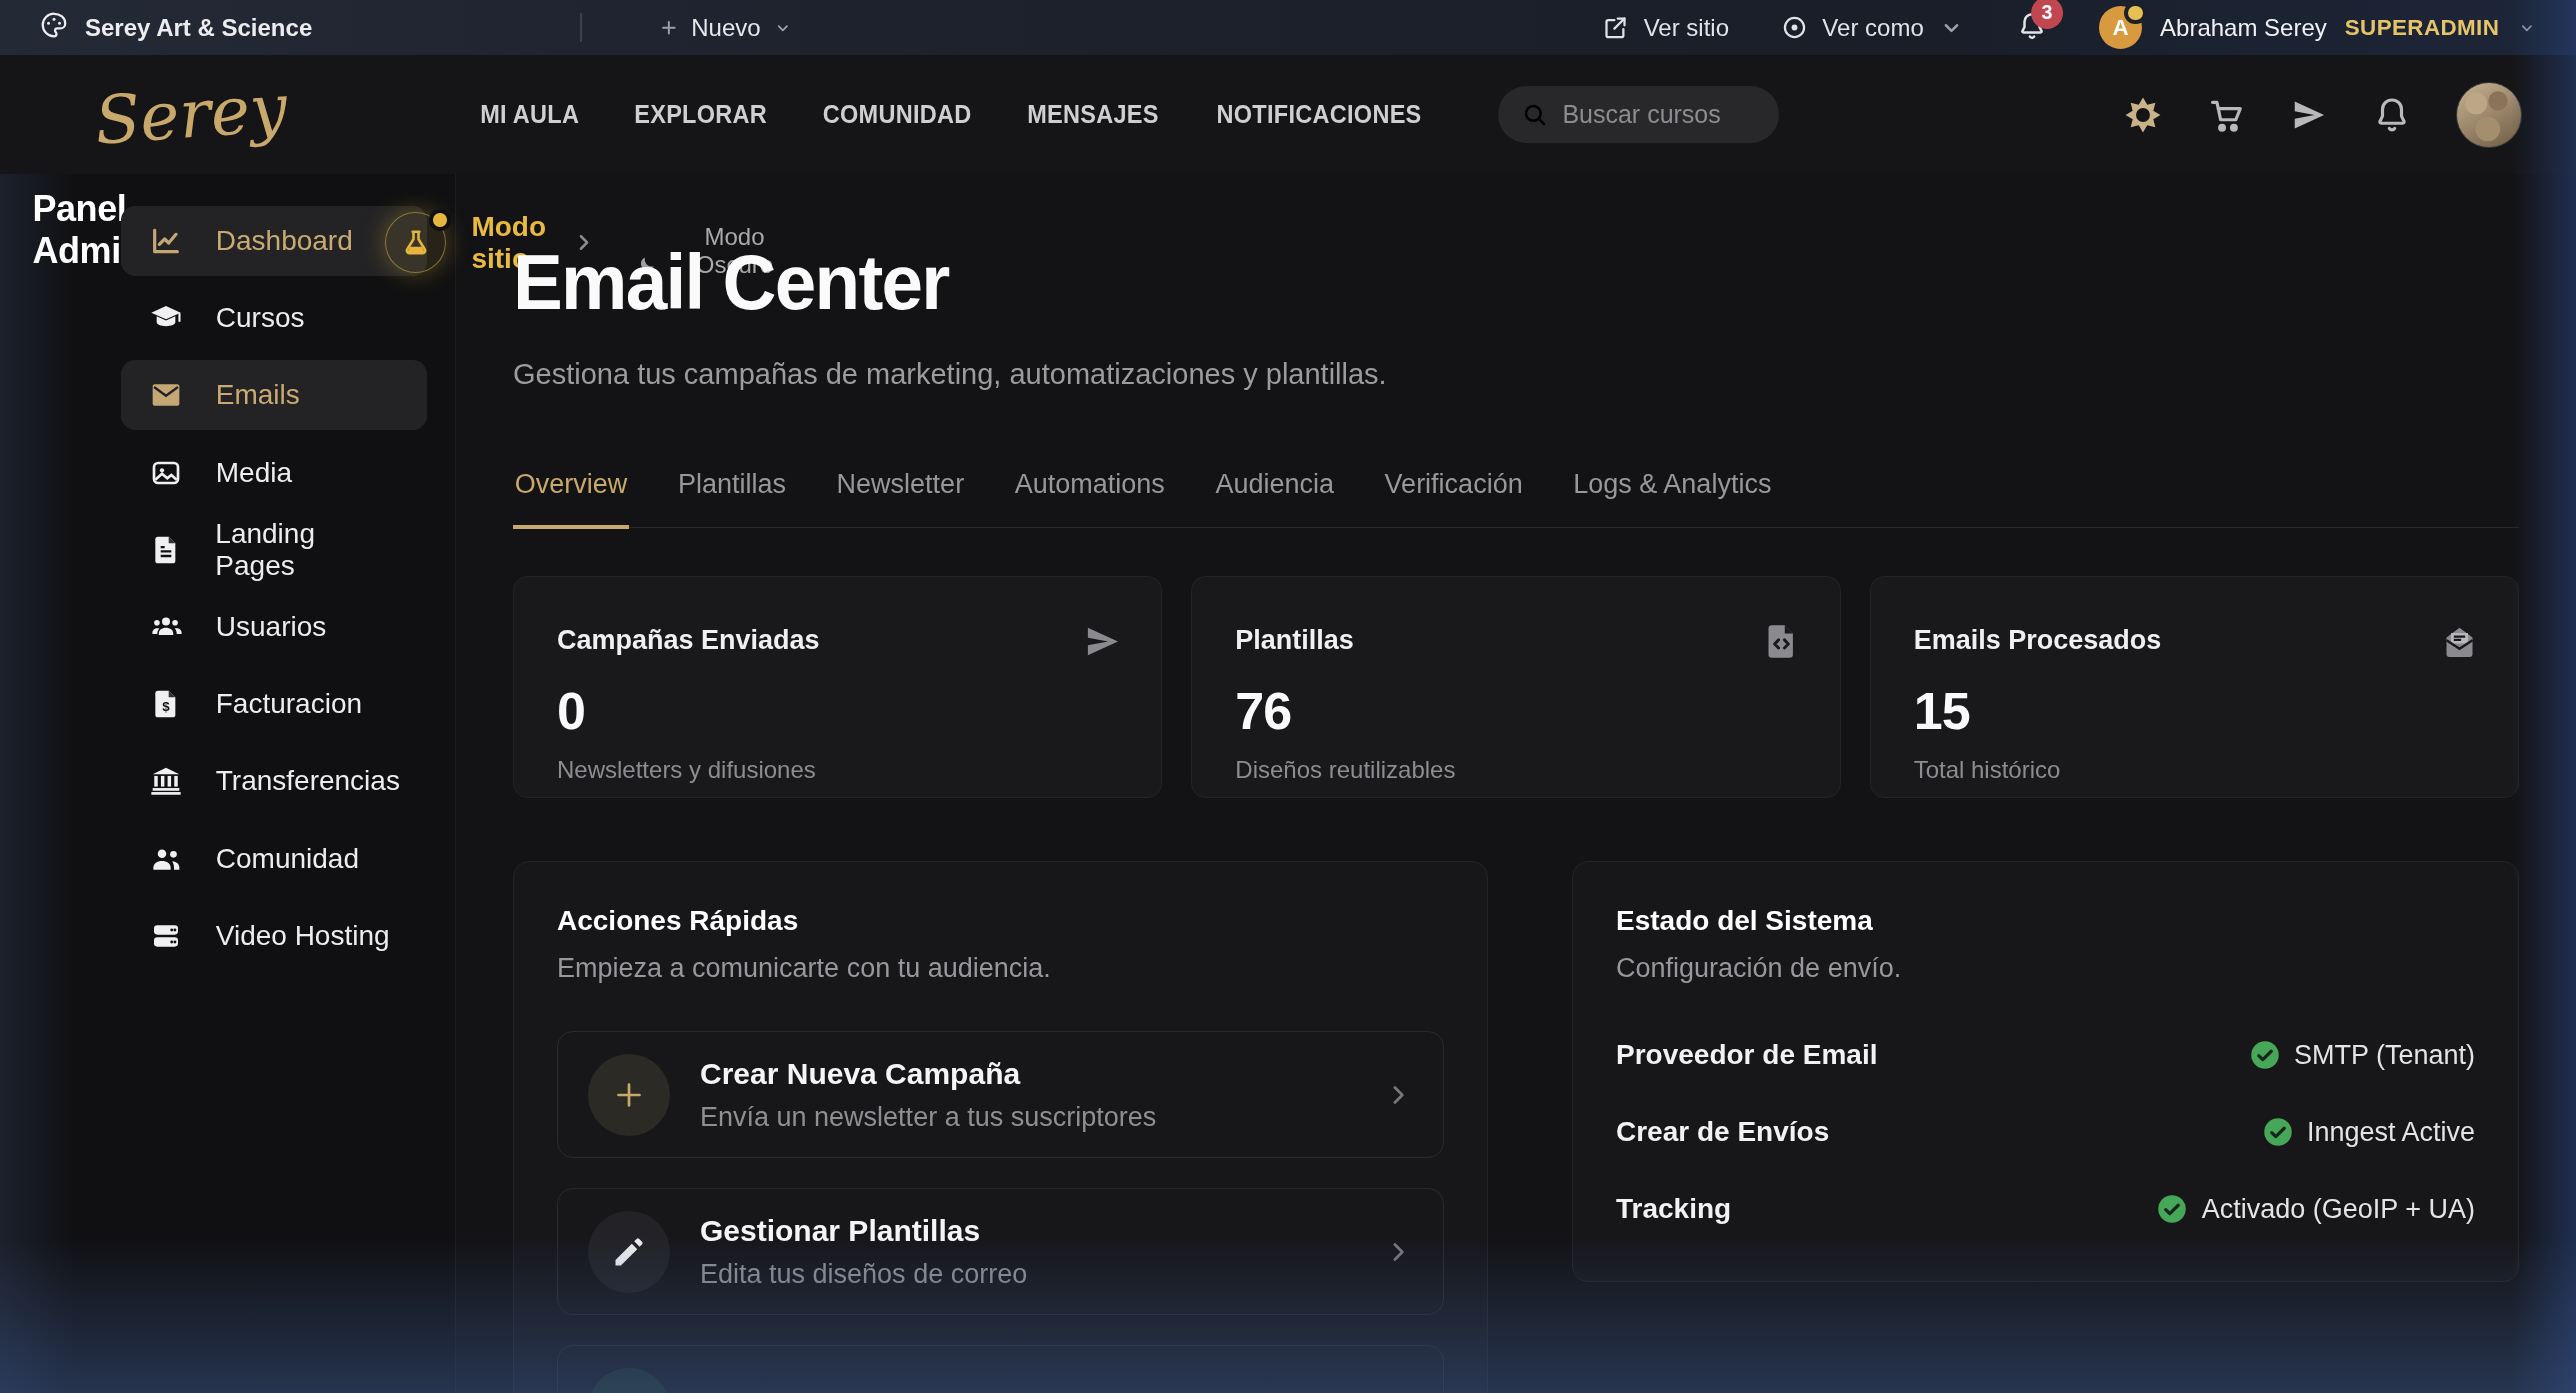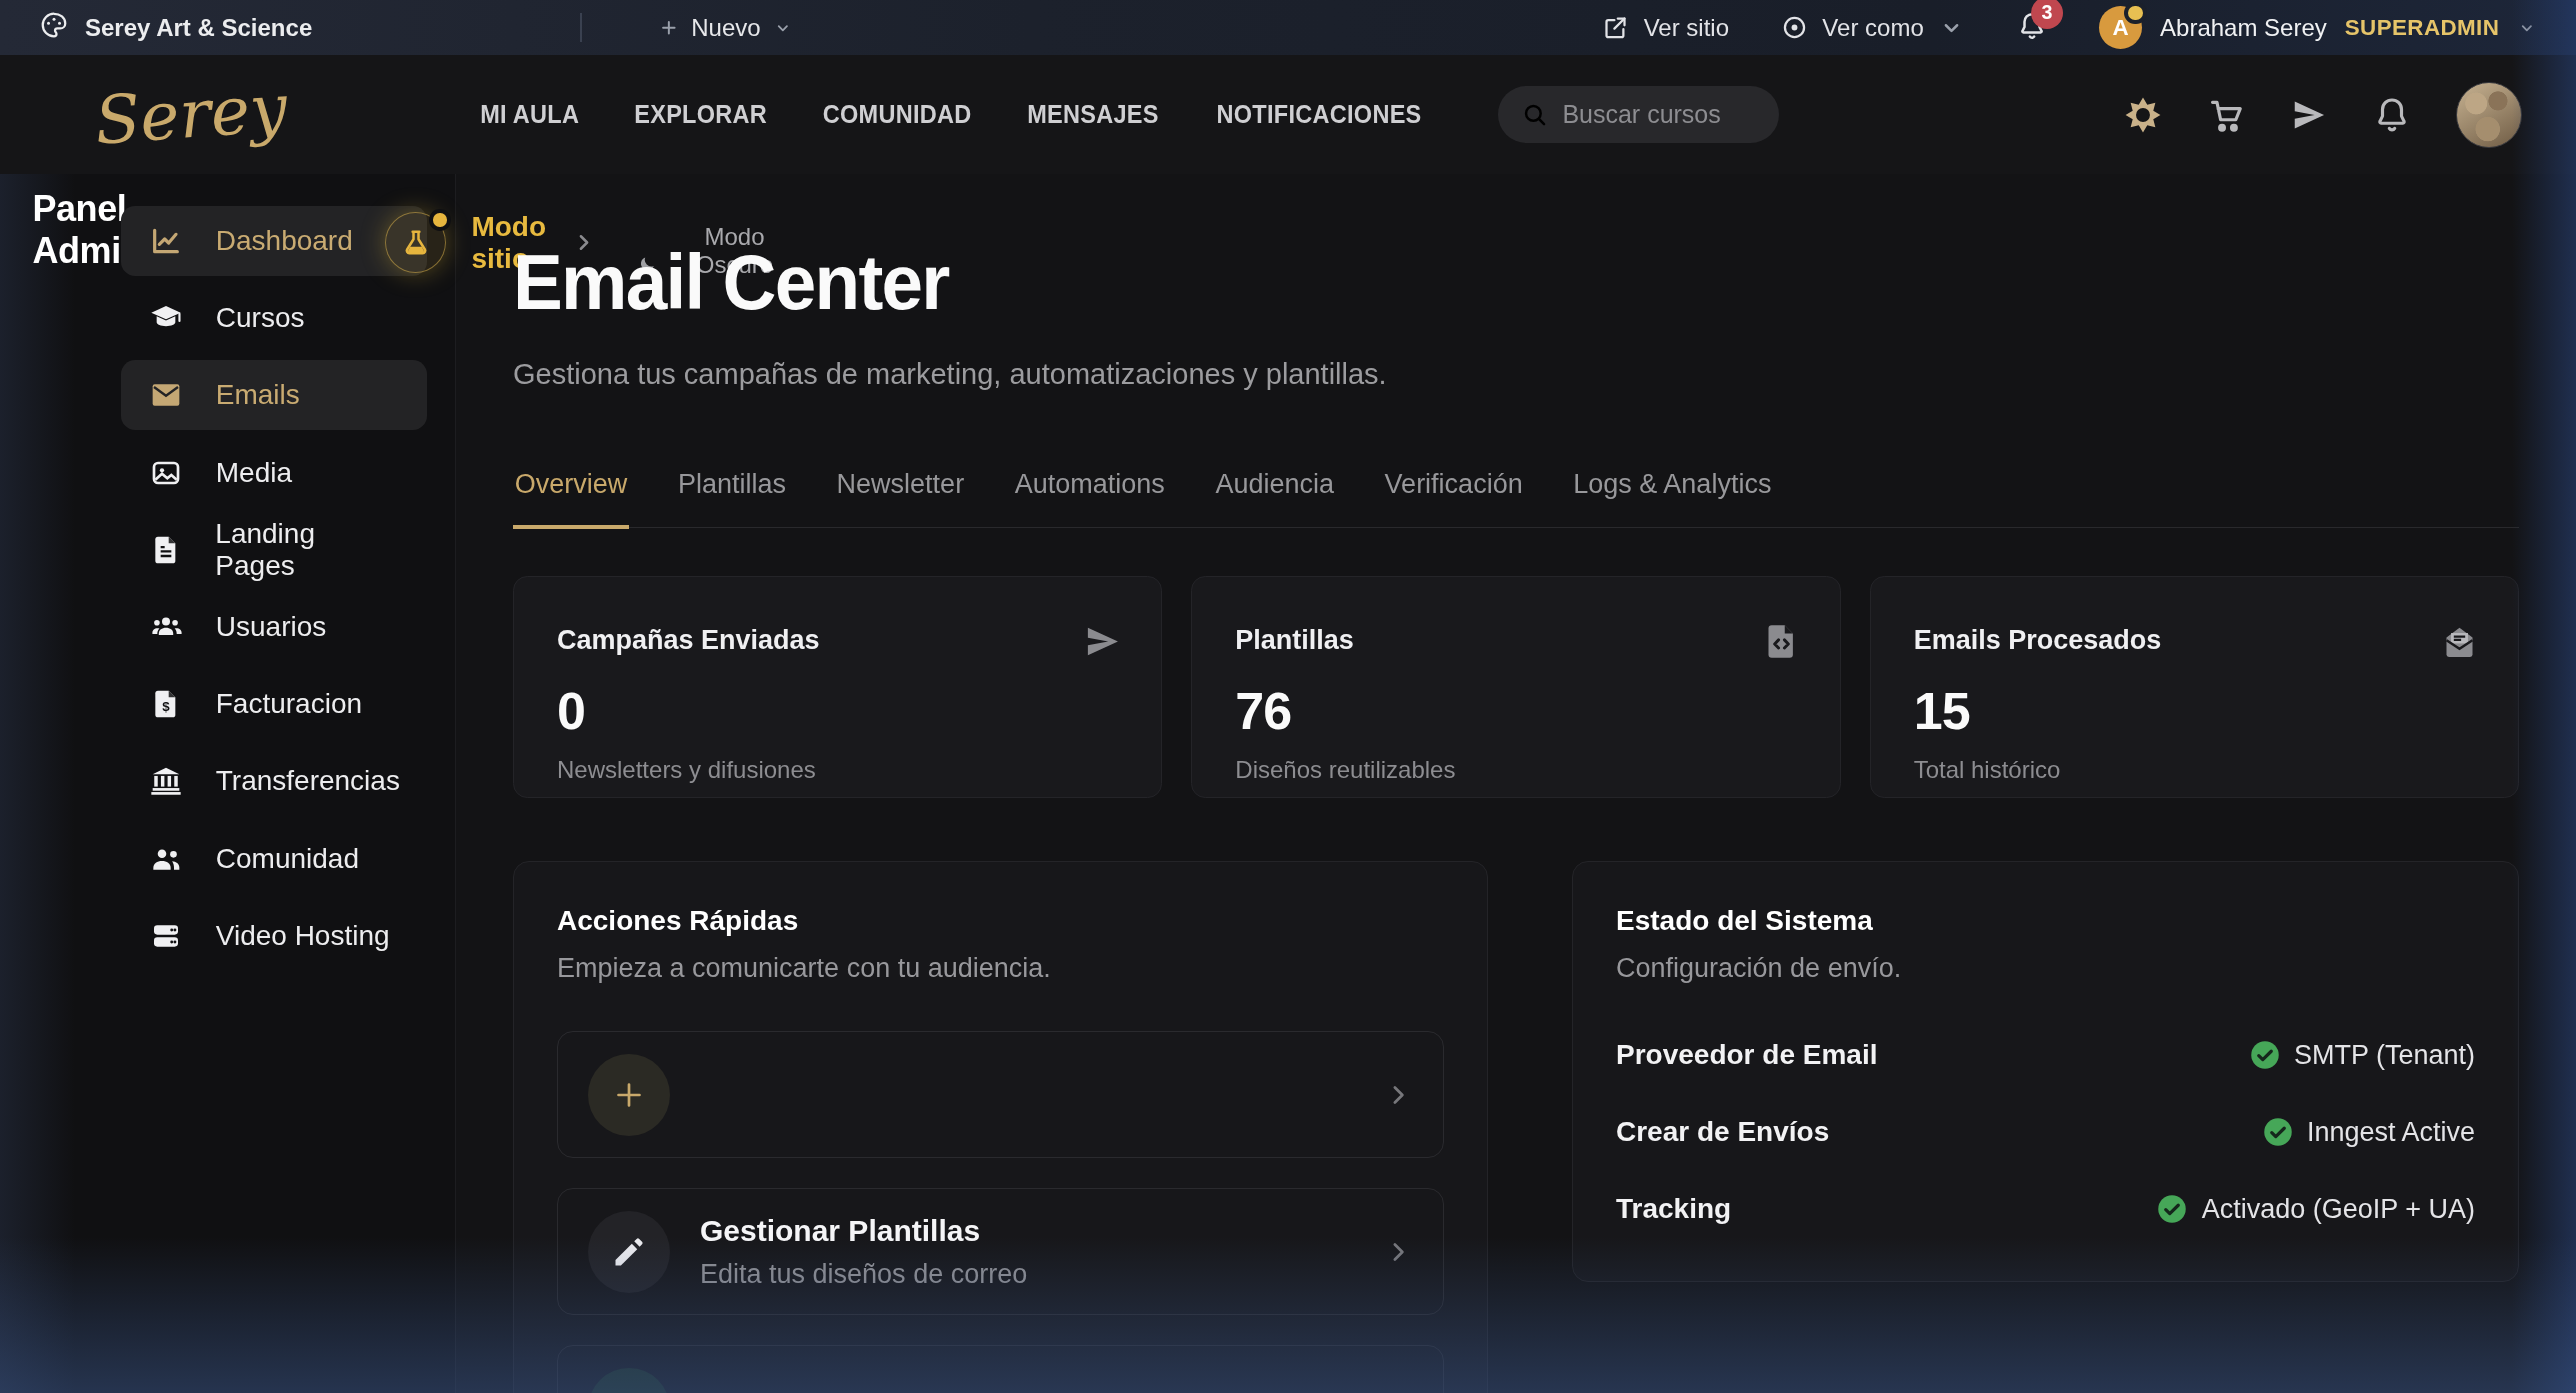--- a/index.html
+++ b/index.html
@@ -470,20 +470,24 @@
         <section class="panel">
           <div class="panel-title">Acciones Rápidas</div>
           <div class="panel-sub">Empieza a comunicarte con tu audiencia.</div>
           <div class="actions">
             <button class="action">
               <span class="action-icon plus">
                 <svg viewBox="0 0 24 24" fill="none" stroke="currentColor" stroke-width="1.8" stroke-linecap="round">
                     <path d="M12 5v14M5 12h14"></path>
                   </svg>
               </span>
+              <span>
+                <span class="action-title" style="display:block">Crear Nueva Campaña</span>
+                <span class="action-caption" style="display:block">Envía un newsletter a tus suscriptores</span>
+              </span>
               <span class="action-chev">
                 <svg viewBox="0 0 24 24" fill="none" stroke="currentColor" stroke-width="2.2" stroke-linecap="round" stroke-linejoin="round">
                     <path d="M9.5 6l6 6-6 6"></path>
                   </svg>
               </span>
             </button>
             <button class="action">
               <span class="action-icon pencil">
                 <svg viewBox="0 0 24 24" fill="currentColor">
                     <path d="M3 17.4V21h3.6L17.5 10.1l-3.6-3.6L3 17.4z"></path>

